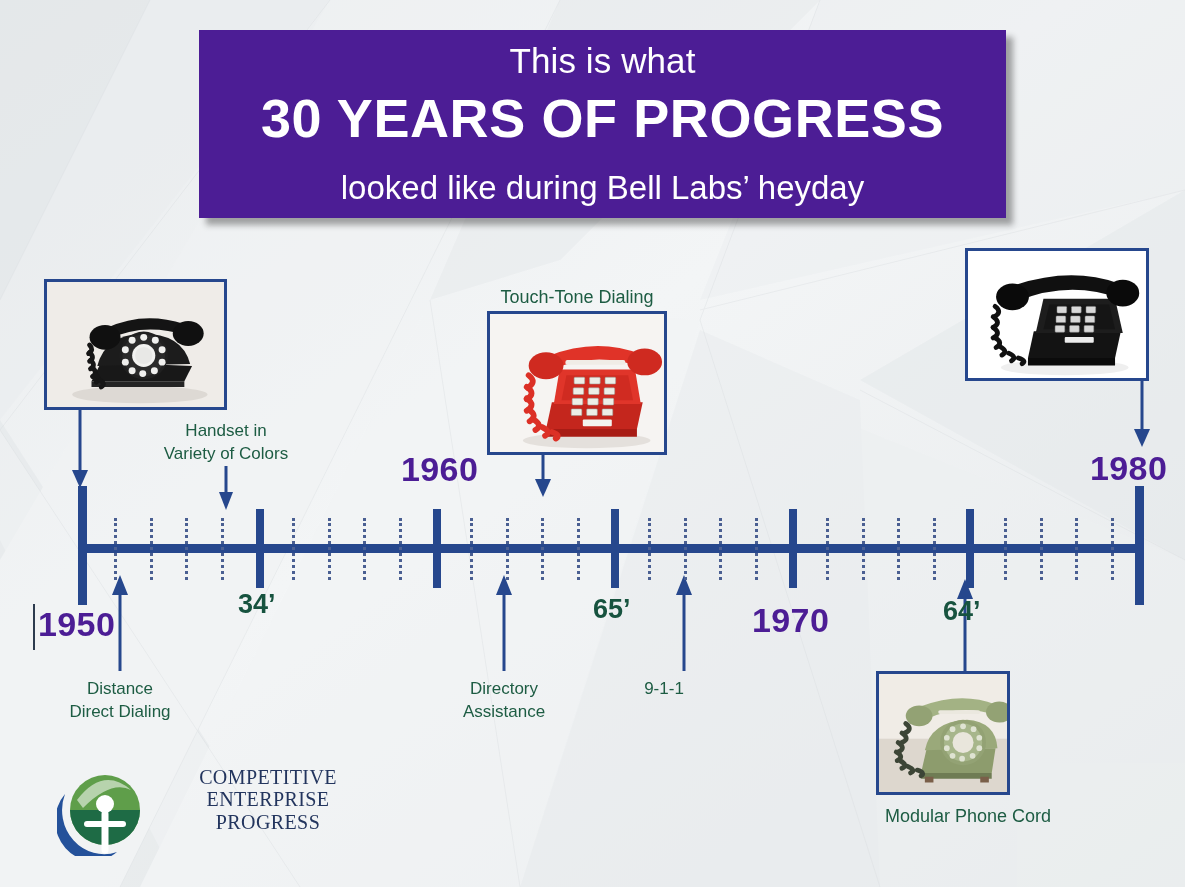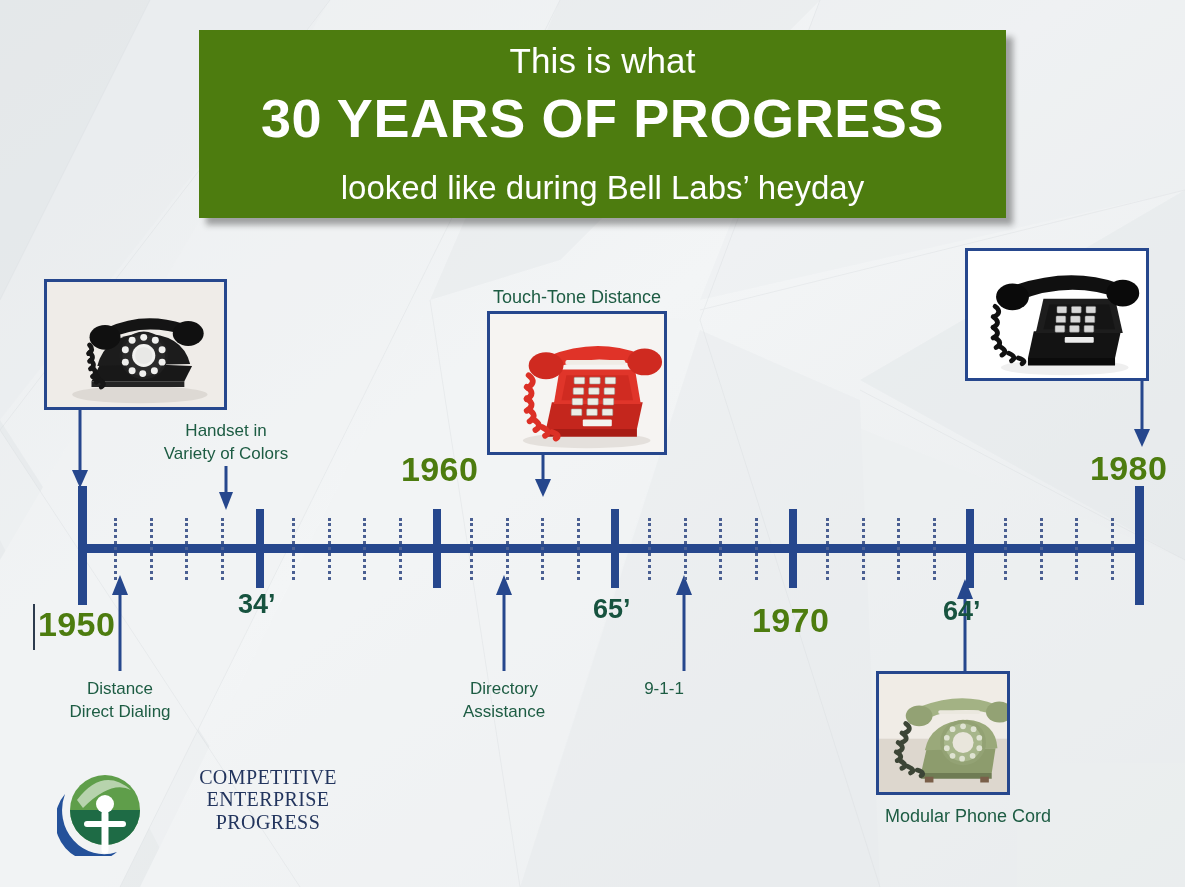--- a/index.html
+++ b/index.html
@@ -12,39 +12,39 @@
 
   
   #bg{position:absolute;inset:0;overflow:hidden;background:#edeff0;}
   #bg svg{display:block;width:1185px;height:887px;}
 
   #stage{position:absolute;inset:0;}
 
   
   .banner{
     position:absolute;left:199px;top:30px;width:807px;height:188px;
-    background:#4d7c0f;
+    background:#4c1d95;
     box-shadow:7px 7px 6px rgba(40,40,40,.40);
     display:flex;flex-direction:column;align-items:center;justify-content:center;
     color:#ffffff;text-align:center;
   }
   .banner-line1{font-size:35px;line-height:1.05;font-weight:400;letter-spacing:.1px;}
   .banner-line2{font-size:54px;line-height:1.12;font-weight:bold;letter-spacing:.6px;margin:9px 0 10px;}
   .banner-line3{font-size:33px;line-height:1.05;font-weight:400;margin-top:12px;}
 
   
   .tl-baseline{position:absolute;left:78px;top:544px;width:1066px;height:9px;background:#26478d;}
   .tick{position:absolute;background:#26478d;}
   .tick.major{width:8px;}
   .tick.end{width:9px;}
   .ytick{position:absolute;width:0;border-left:3px dotted #4a5f92;}
 
   
   .decade{
-    position:absolute;color:#4d7c0f;font-size:34px;font-weight:bold;
+    position:absolute;color:#4c1d95;font-size:34px;font-weight:bold;
     letter-spacing:.4px;white-space:nowrap;
   }
   .halfdec{
     position:absolute;color:#17533f;font-size:27px;font-weight:bold;
     white-space:nowrap;
   }
   .yr1950-rule{position:absolute;left:33px;top:604px;width:2px;height:46px;background:#2d3b4e;}
 
   
   .caption{
@@ -166,21 +166,21 @@
     </svg>
   </div>
 
   <div class="conn" style="left:70px;top:410px;">
     <svg width="20" height="88" viewBox="0 0 20 88">
       <line x1="10" y1="0" x2="10" y2="62" stroke="#26478d" stroke-width="3"></line>
       <polygon points="10,78 2,60 18,60" fill="#26478d"></polygon>
     </svg>
   </div>
 
-  <div class="caption big" style="left:477px;top:286px;width:200px;">Touch-Tone Distance</div>
+  <div class="caption big" style="left:477px;top:286px;width:200px;">Touch-Tone Dialing</div>
   <div class="frame" style="left:487px;top:311px;width:180px;height:144px;">
     <svg viewBox="0 0 180 144" preserveAspectRatio="none">
       <rect width="180" height="144" fill="#f6f4f2"></rect>
       <ellipse cx="100" cy="132" rx="66" ry="8" fill="#e4e0dc"></ellipse>
 
       <path d="M58 120 L152 120 L158 92 L64 92 Z" fill="#c4261d"></path>
       <path d="M58 120 L152 120 L152 128 L58 128 Z" fill="#a81c15"></path>
 
       <path d="M66 94 L156 94 L150 58 L72 58 Z" fill="#e0352a"></path>
       <path d="M74 90 L148 90 L143 64 L79 64 Z" fill="#d02b21"></path>

